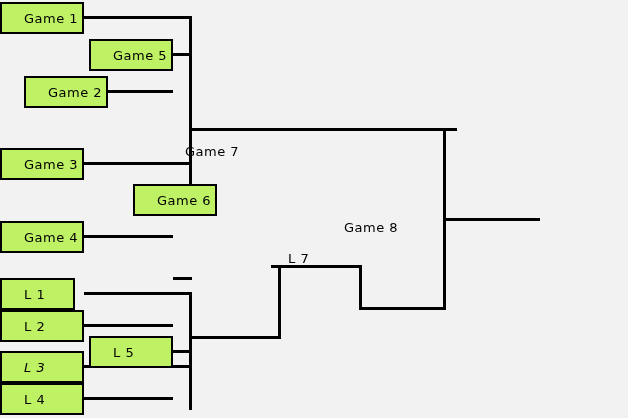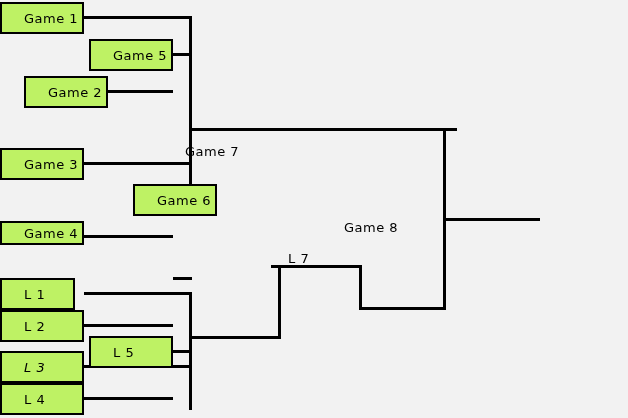--- a/index.html
+++ b/index.html
@@ -98,21 +98,21 @@
 
   <div class="box" style="left:0px; top:2px; width:84px; height:32px;">
       <span>Game 1</span>
     </div>
   <div class="box" style="left:0px; top:76px; width:84px; height:32px;margin-left:24px;">
       <span>Game 2</span>
     </div>
   <div class="box" style="left:0px; top:148px; width:84px; height:32px;">
       <span>Game 3</span>
     </div>
-  <div class="box" style="left:0px; top:221px; width:84px; height:24px;">
+  <div class="box" style="left:0px; top:221px; width:84px; height:32px;">
       <span>Game 4</span>
     </div>
   <div class="box" style="left:89px; top:39px; width:84px; height:32px;align-items:center;">
       <span>Game 5</span>
     </div>
   <div class="box" style="left:89px; top:184px; width:84px; height:32px;margin-left:44px;">
       <span>Game 6</span>
     </div>
   <div class="box" style="left:0px; top:278px; width:75px; height:32px;">
       <span>L 1</span>

